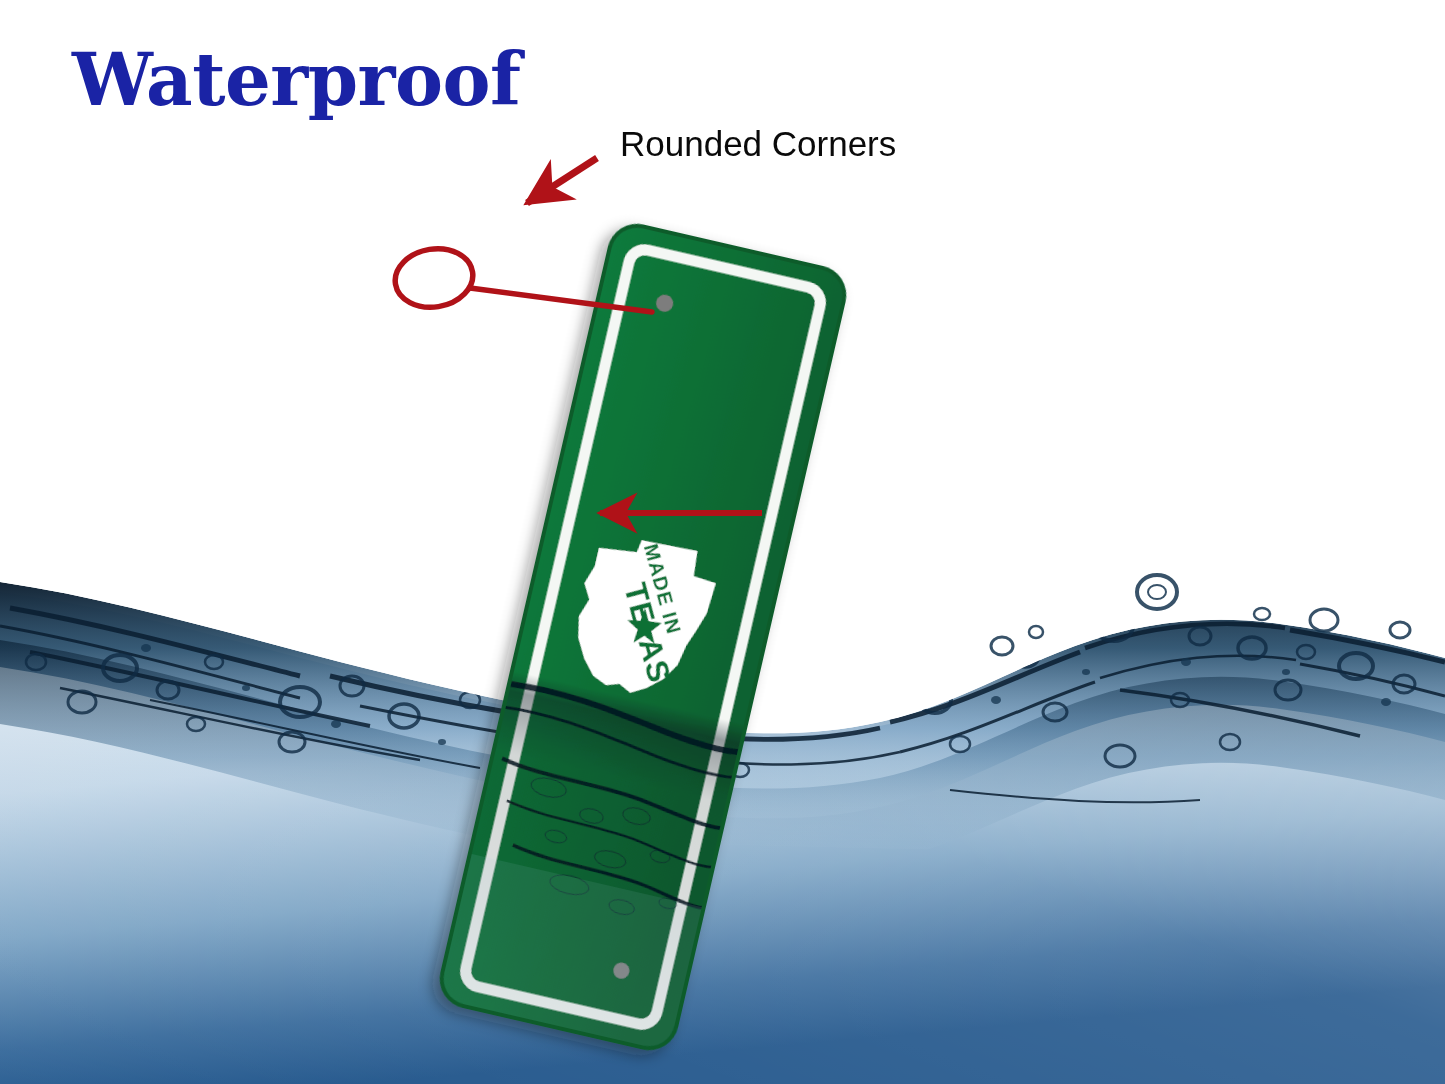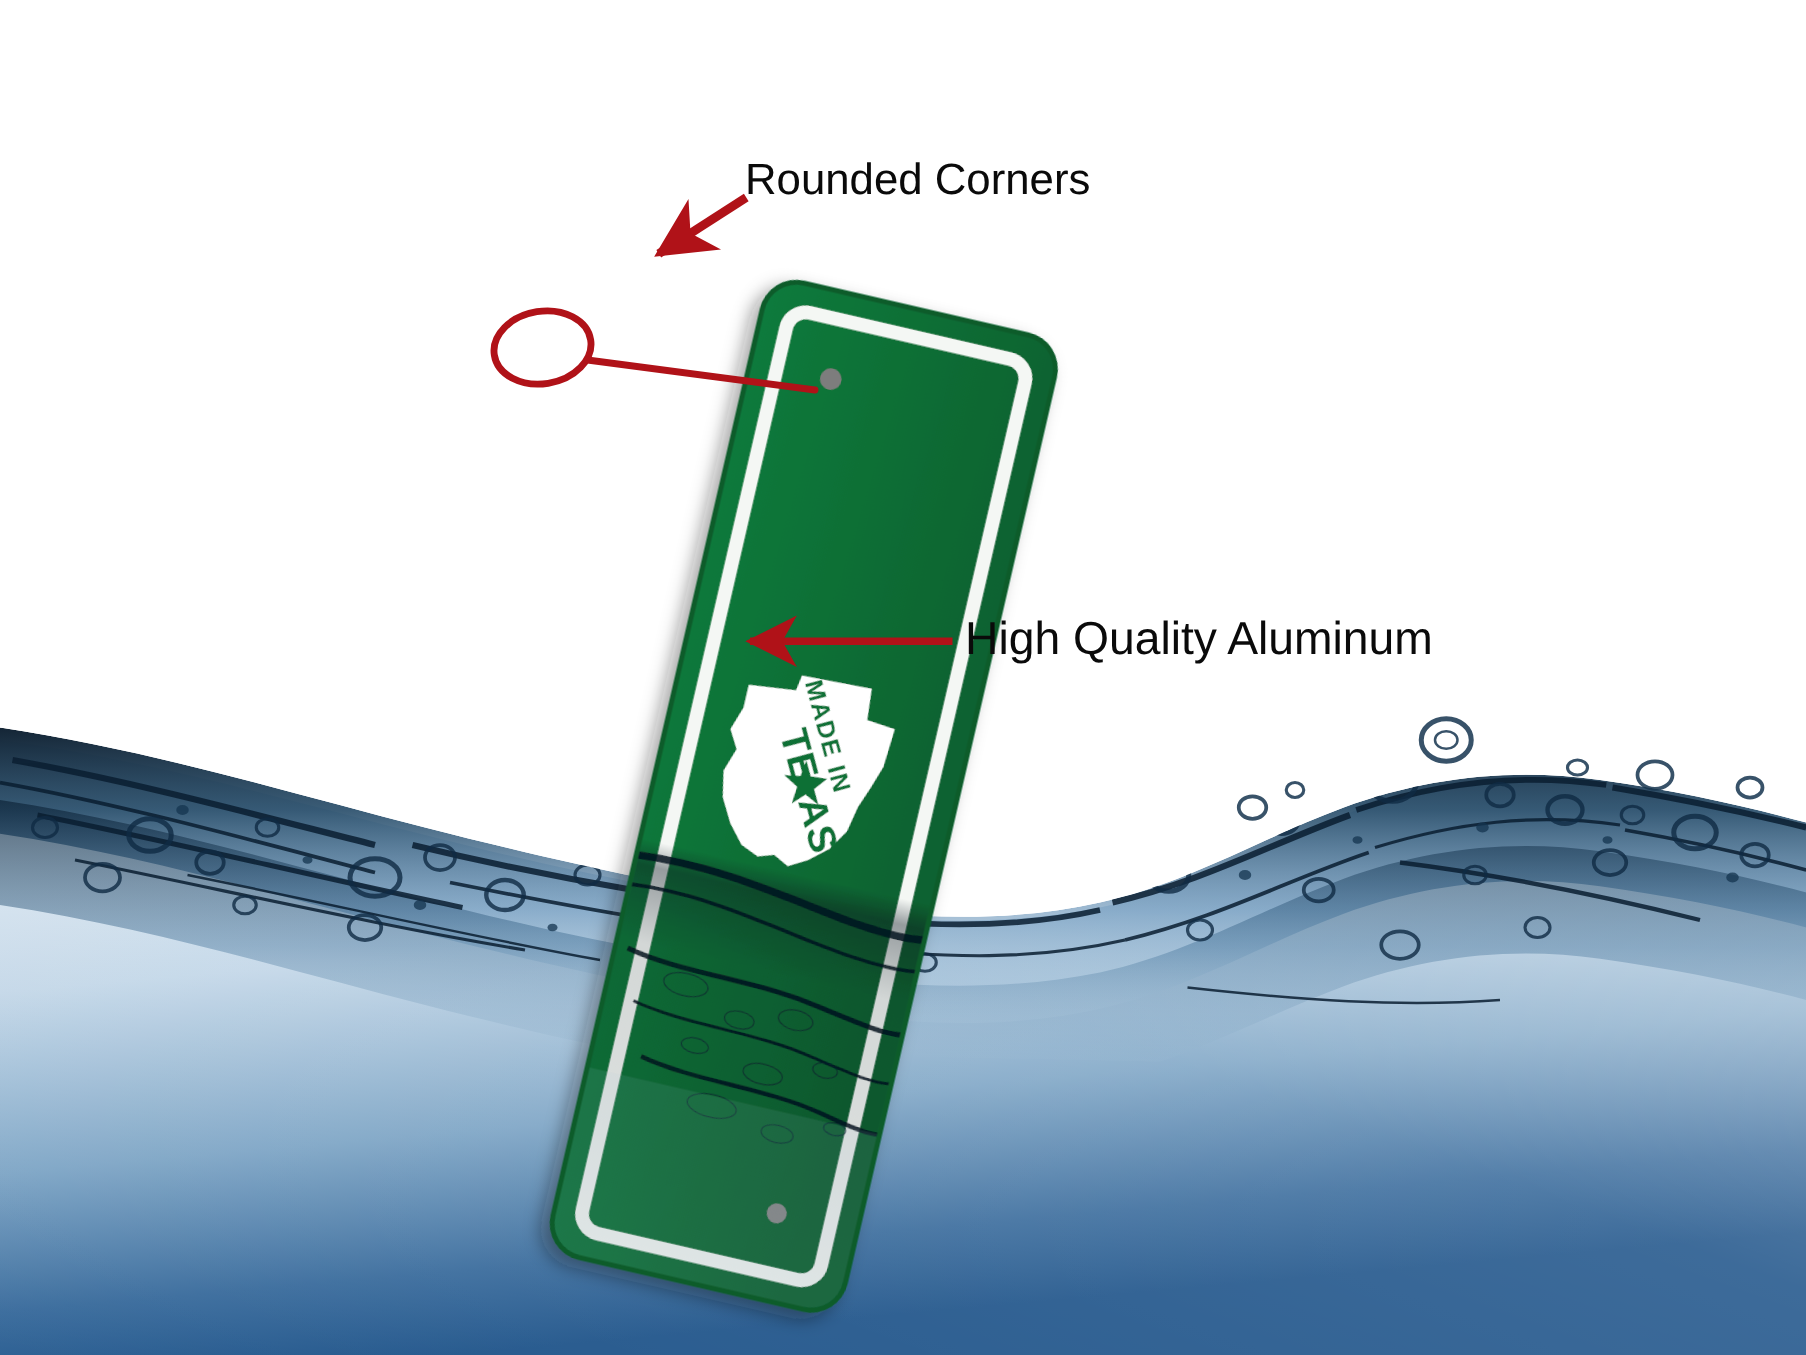--- a/index.html
+++ b/index.html
@@ -56,21 +56,21 @@
 
   
   .callout {
     position: absolute;
     font-family: "Liberation Sans", sans-serif;
     font-weight: 400;
     color: #0a0a0a;
     white-space: nowrap;
     line-height: 1;
   }
-  #label-rounded  { left: 596px; top: 126px; font-size: 35px; }
+  #label-rounded  { left: 620px; top: 126px; font-size: 35px; }
   #label-holes    { left: 663px; top: 284px; font-size: 37px; }
   #label-aluminum { left: 772px; top: 492px; font-size: 37px; }
 
   
   .anno-layer {
     position: absolute;
     left: 0; top: 0;
     width: 1445px; height: 1084px;
   }
   .anno-svg { display:block; width:1445px; height:1084px; }
@@ -329,20 +329,21 @@
             <ellipse cx="40" cy="268" rx="13" ry="7"></ellipse>
             <ellipse cx="84" cy="254" rx="9" ry="5"></ellipse>
           </g>
 
           <rect x="-122" y="250" width="244" height="152" fill="#aecbe2" opacity="0.10"></rect>
         </g>
       </g>
     </svg>
   </div>
 
+  <div class="headline">Waterproof</div>
 
   <div class="anno-layer">
     <svg class="anno-svg" viewBox="0 0 1445 1084">
       <defs>
 
         <marker id="mArrow" viewBox="0 0 12 12" refX="10.5" refY="6" markerWidth="7.5" markerHeight="7.5" orient="auto-start-reverse">
           <path d="M11.5,6 L0.5,11.5 L3.6,6 L0.5,0.5 Z" fill="#b01218"></path>
         </marker>
       </defs>
 
@@ -357,15 +358,14 @@
 
       <g>
         <line x1="762" y1="513" x2="600" y2="513" stroke="#b01218" stroke-width="6" stroke-linecap="butt" marker-end="url(#mArrow)"></line>
       </g>
     </svg>
   </div>
 
   <div class="callout" id="label-rounded">Rounded Corners</div>
 
 
-  <div class="callout" id="label-aluminum">High Quality Aluminum</div>
 
 </div>
 
 </body></html>

